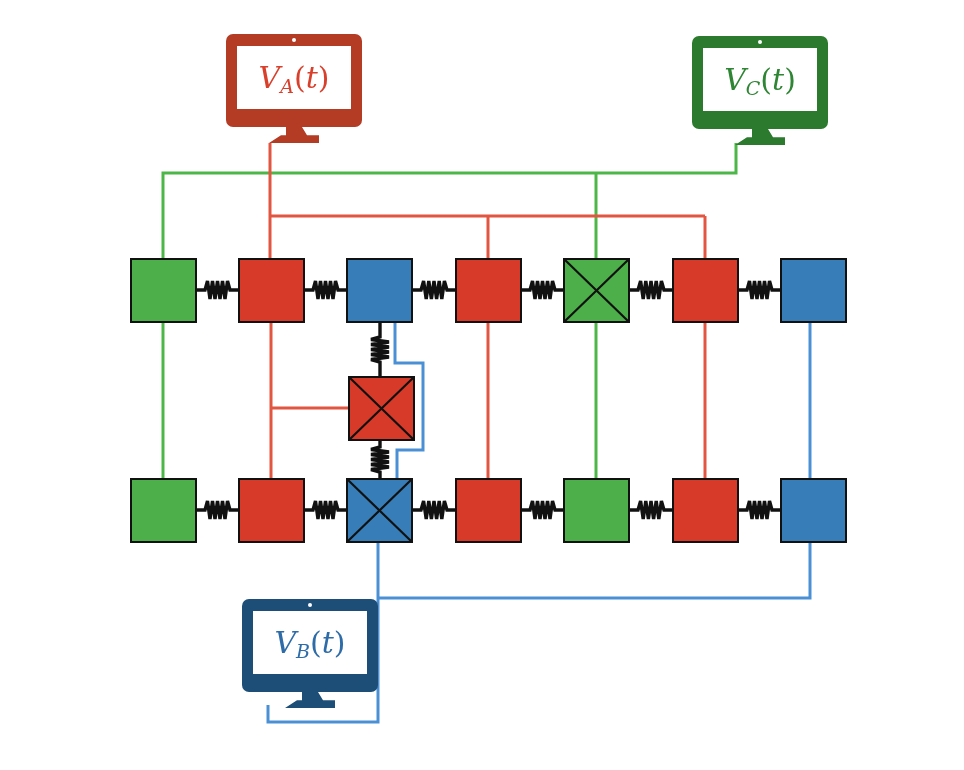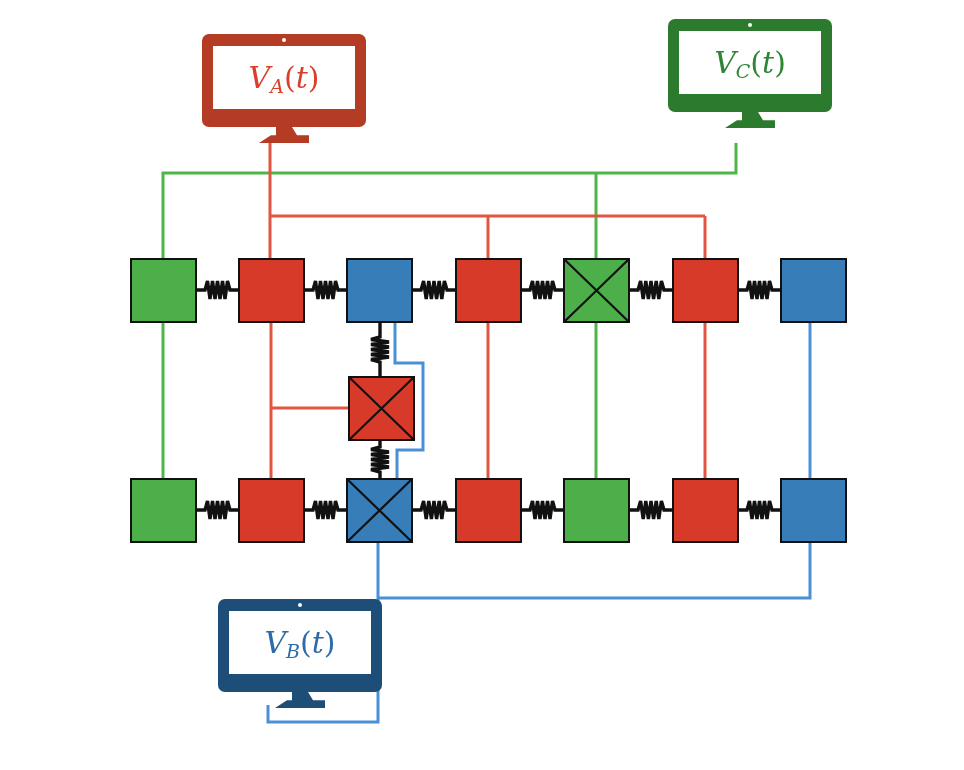--- a/index.html
+++ b/index.html
@@ -3,22 +3,23 @@
 <meta charset="utf-8">
 <style>
   html,body{margin:0;padding:0;background:#ffffff;}
   .canvas{
     position:relative;width:964px;height:770px;background:#ffffff;overflow:hidden;
     font-family:"DejaVu Serif", serif;
   }
   #diagram{position:absolute;left:0;top:0;}
   
   .monitor{
-    position:absolute;width:164px;height:93px;border-radius:7px;
+    position:absolute;width:136px;height:93px;border-radius:7px;
     background:var(--frame,#444);
+    margin-left:24px;
   }
   .monitor .screen{
     position:absolute;left:11px;right:11px;top:12px;bottom:18px;background:#ffffff;
     display:flex;align-items:center;justify-content:center;
   }
   .monitor .cam{
     position:absolute;top:4px;left:50%;transform:translateX(-50%);
     width:4px;height:4px;border-radius:50%;background:#ffffff;
   }
   .monitor .stand{
@@ -26,21 +27,21 @@
     width:50px;height:16px;background:var(--frame,#444);
     clip-path:polygon(34% 0,66% 0,76% 52%,100% 52%,100% 100%,0 100%,24% 52%,34% 52%);
   }
   .mlabel{
     color:var(--text,#333);font-size:30px;line-height:1;white-space:nowrap;
     font-style:italic;
   }
   .mlabel sub{font-size:19px;font-style:italic;vertical-align:-0.28em;line-height:0;}
   .mlabel .paren{font-style:normal;}
   .monitor-va{left:202px;top:34px;}
-  .monitor-vc{left:668px;top:19px;}
+  .monitor-vc{left:668px;top:36px;}
   .monitor-vb{left:218px;top:599px;}
 </style>
 </head>
 <body>
 
 <div class="canvas">
 
   <svg id="diagram" width="964" height="770" viewBox="0 0 964 770">
       <polyline points="736,143 736,173 163,173 163,259" fill="none" stroke="#4cb648" stroke-width="3" stroke-linejoin="miter"></polyline>
       <polyline points="596,173 596,259" fill="none" stroke="#4cb648" stroke-width="3" stroke-linejoin="miter"></polyline>

